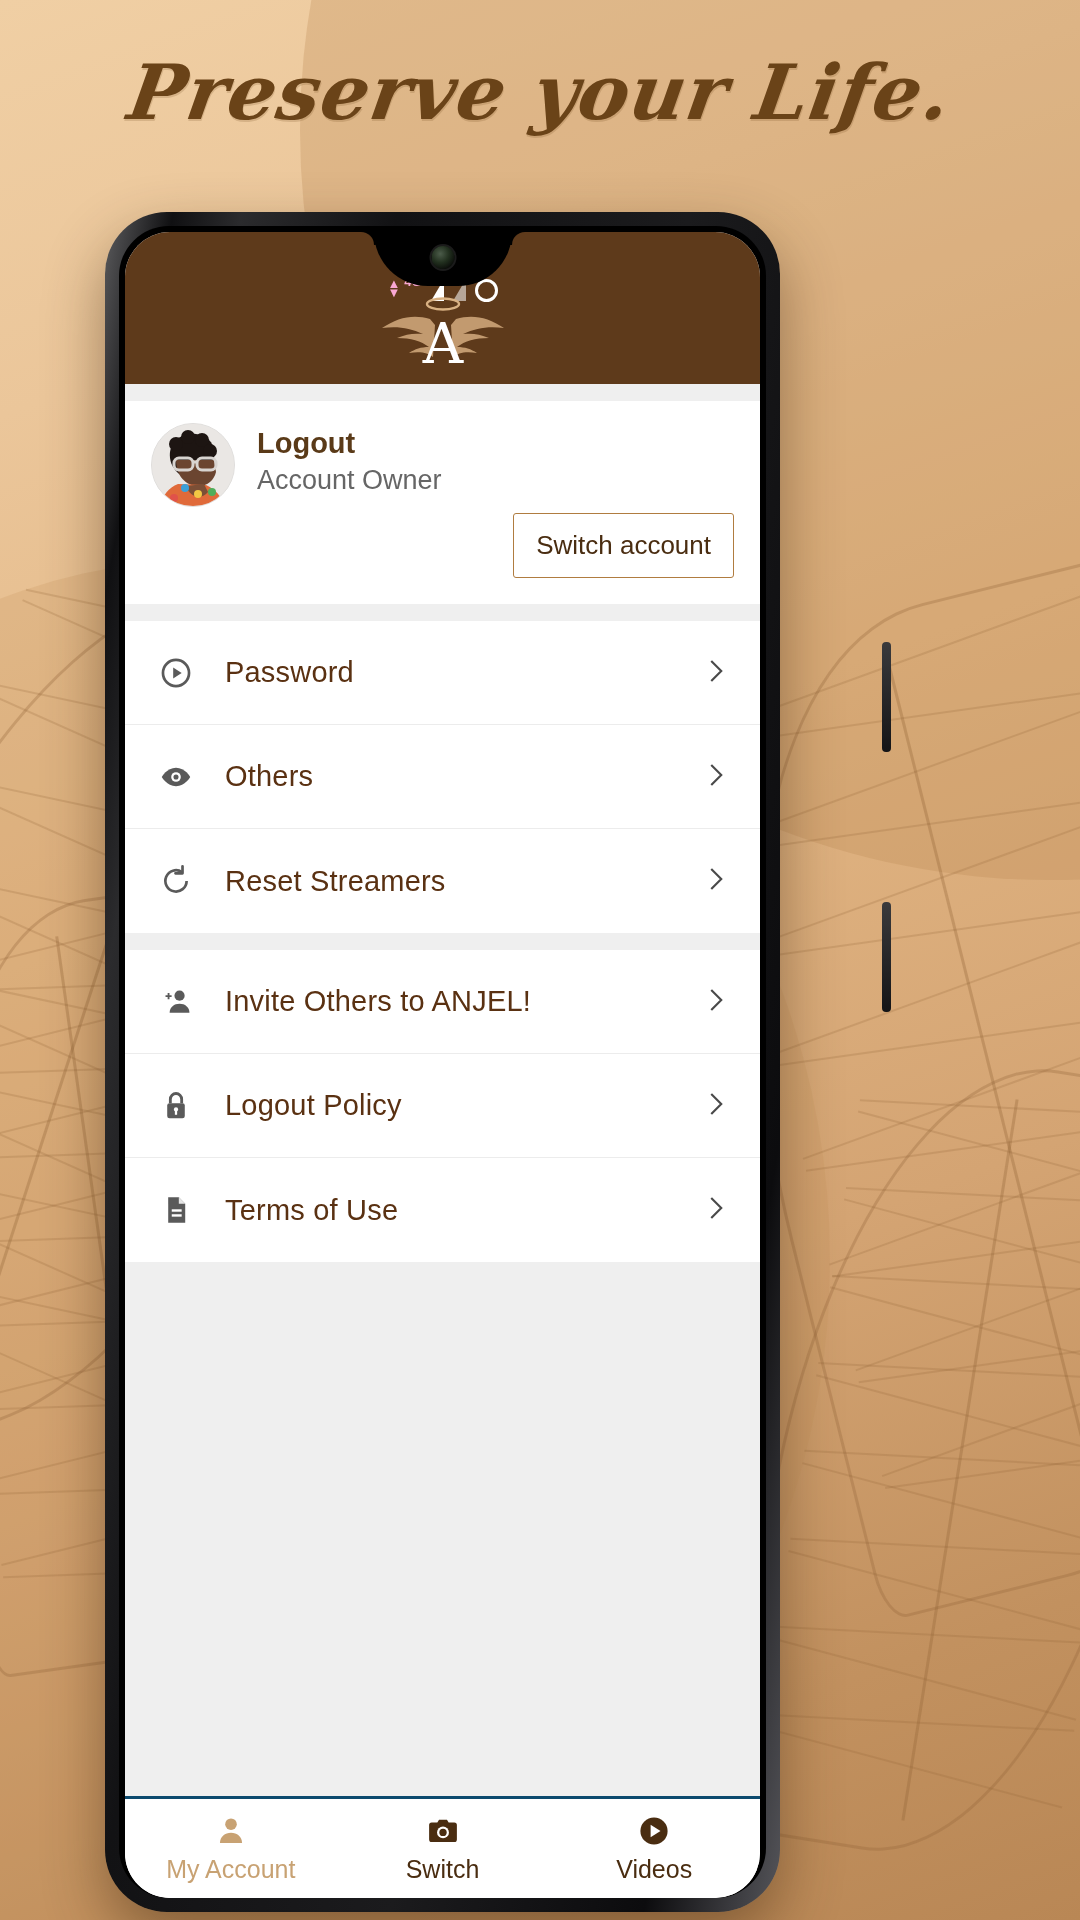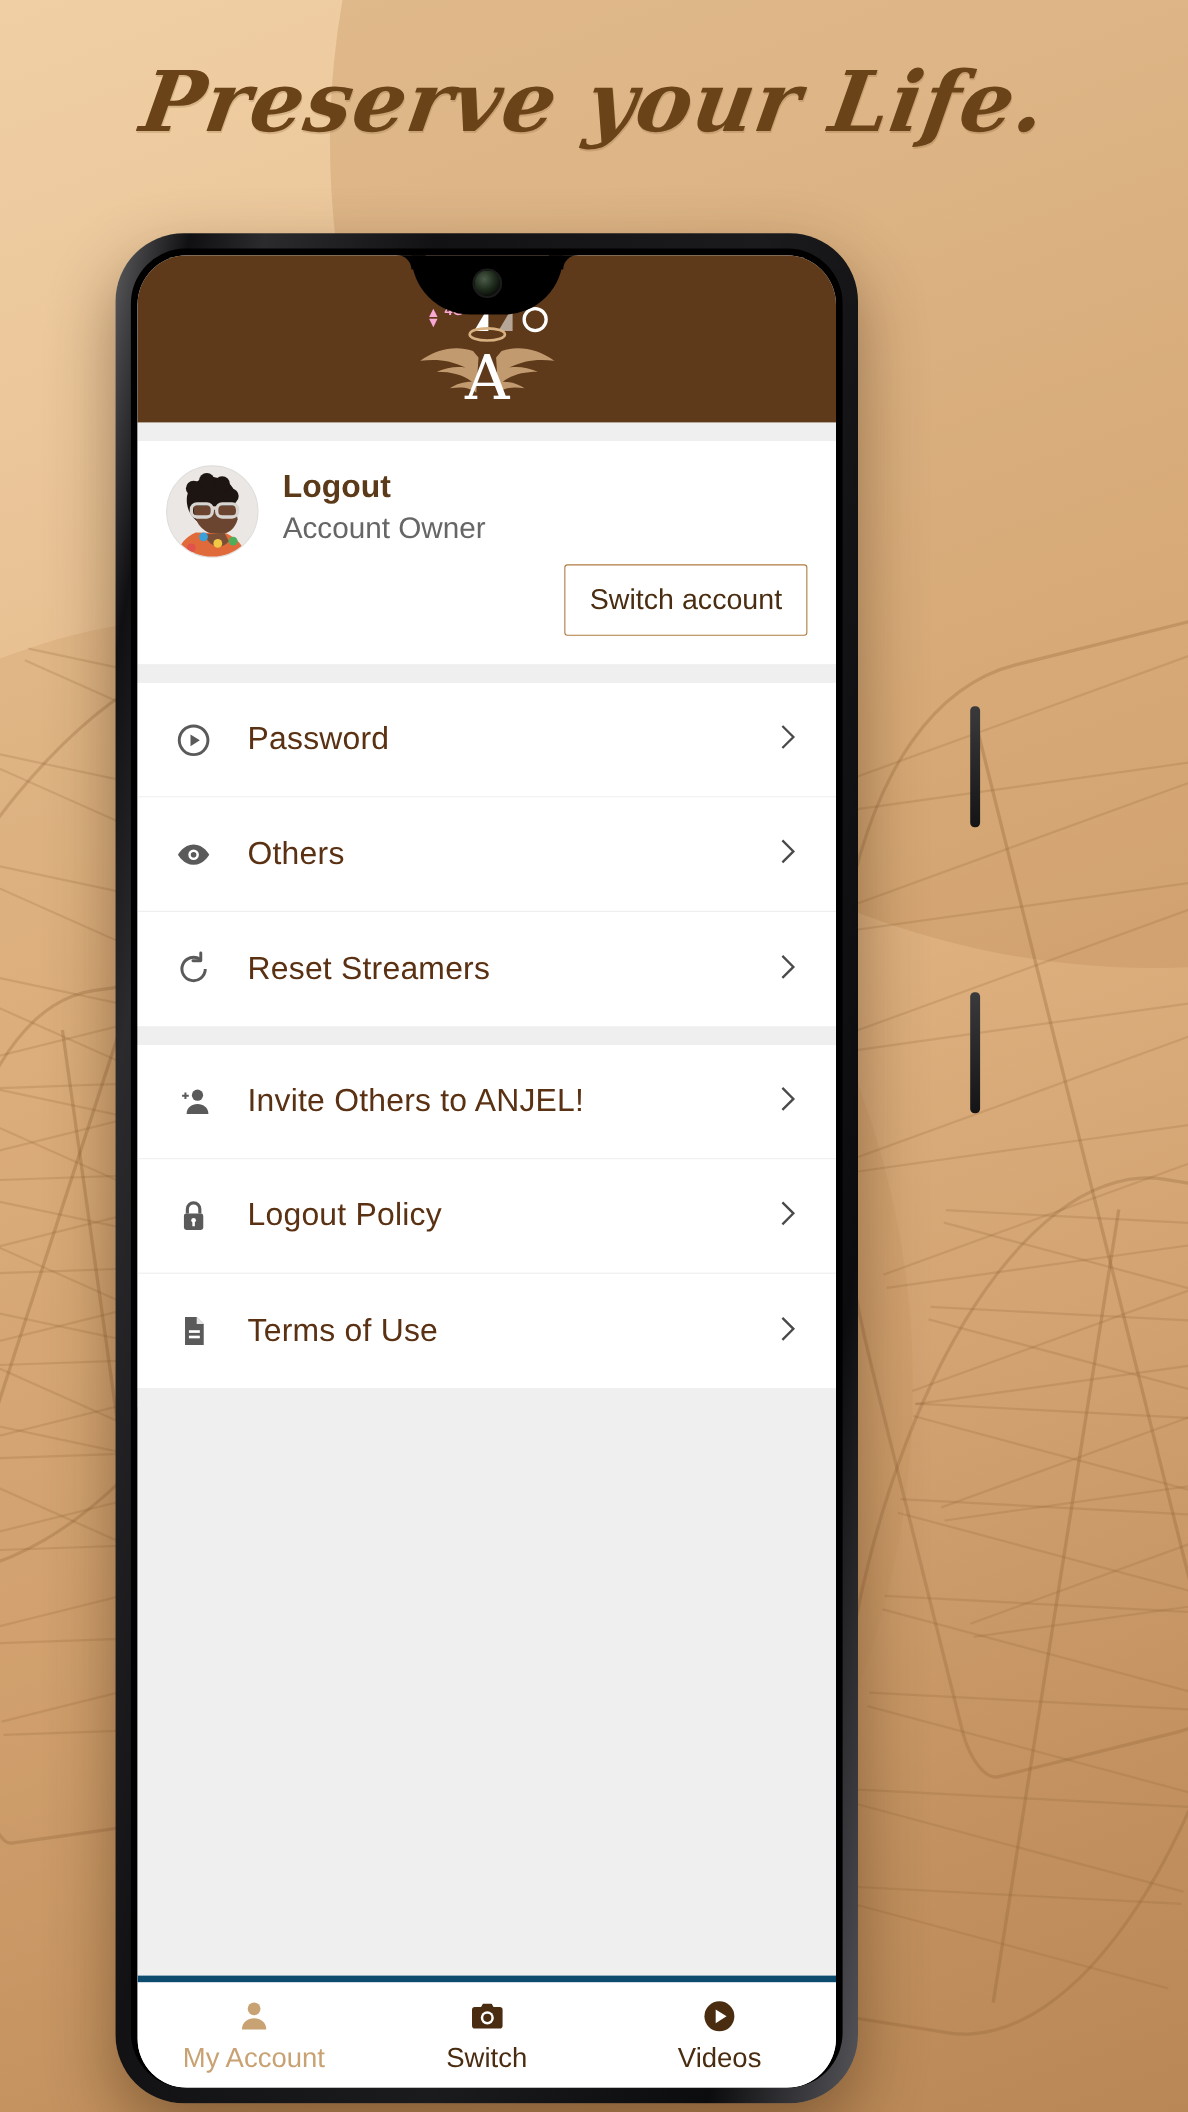--- a/index.html
+++ b/index.html
@@ -241,21 +241,21 @@
 
   
   .bottom-nav {
     position: absolute;
     bottom: 0; left: 0; right: 0;
     height: 102px;
     background: #ffffff;
     display: flex;
     align-items: center;
     z-index: 12;
-    border-top: 6px solid #0c4a6e;
+    border-top: 3px solid #0c4a6e;
     text-align: center;
   }
   .nav-tab {
     flex: 1;
     display: flex; flex-direction: column;
     align-items: center; justify-content: center;
     gap: 6px;
     cursor: pointer;
   }
   .nav-label { font-size: 25px; }

